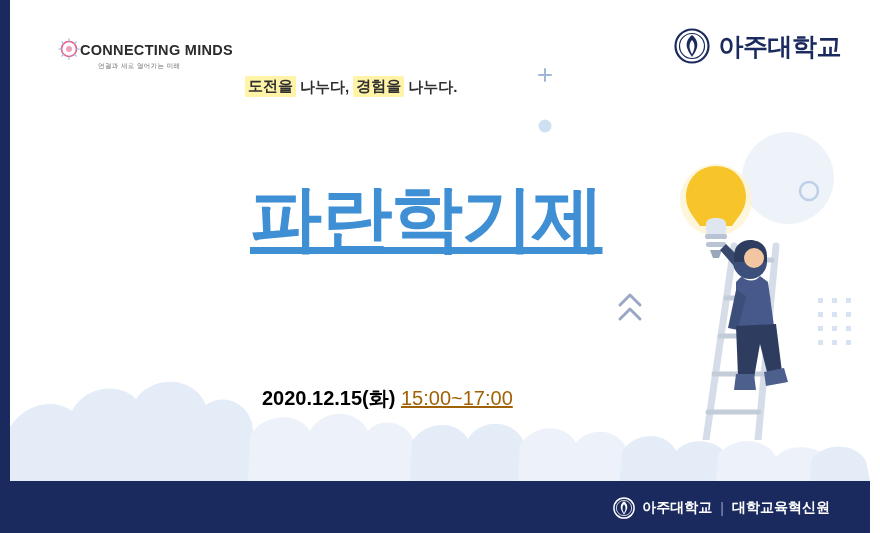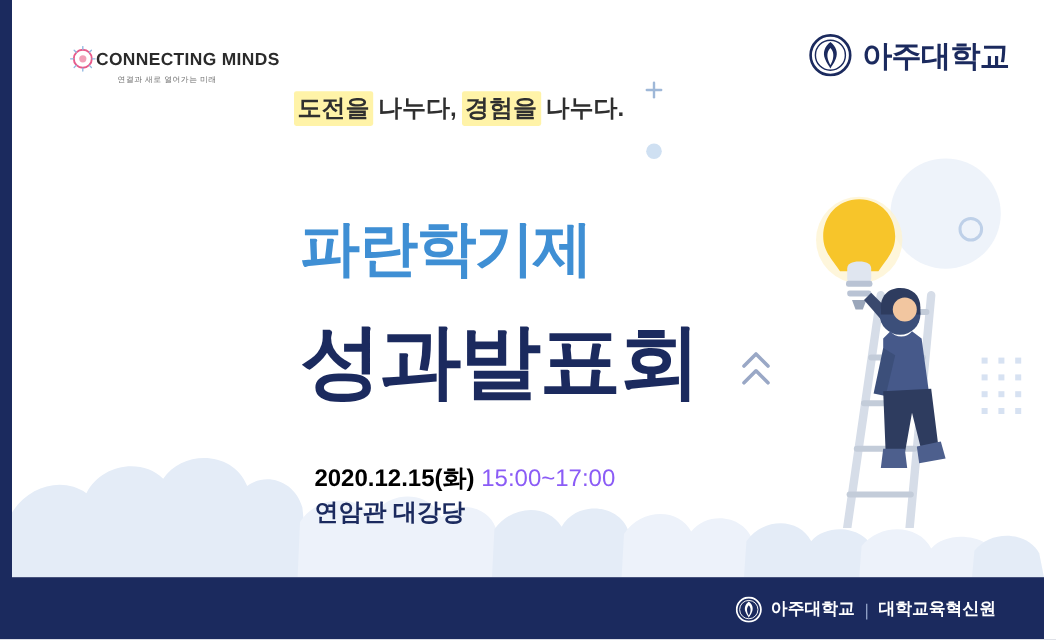--- a/index.html
+++ b/index.html
@@ -109,23 +109,23 @@
     letter-spacing: -0.5px;
     white-space: nowrap;
   }
 
   
   .tagline {
     position: absolute;
     left: 235px;
     top: 76px;
     display: flex;
-    align-items: center;
+    align-items: flex-end;
     gap: 4px;
-    font-size: 20px;
+    font-size: 15px;
     font-weight: bold;
     color: #2f2f2f;
     white-space: nowrap;
   }
   .tagline .hl {
     background: #fff3a8;
     padding: 1px 3px;
     border-radius: 2px;
   }
 
@@ -137,26 +137,27 @@
     font-size: 35px;
     font-weight: bold;
     color: #1b2a5e;
     letter-spacing: -1px;
     white-space: nowrap;
   }
   .title-main1 {
     position: absolute;
     left: 240px;
     top: 182px;
-    font-size: 50px;
+    font-size: 72px;
     font-weight: bold;
     color: #3f8fd4;
     letter-spacing: -1.5px;
     white-space: nowrap;
     line-height: 1;
+    text-decoration: underline;
   }
   .title-main2 {
     position: absolute;
     left: 240px;
     top: 267px;
     font-size: 68px;
     font-weight: bold;
     color: #1b2a5e;
     letter-spacing: -1.5px;
     white-space: nowrap;
@@ -168,22 +169,23 @@
     left: 252px;
     top: 385px;
     font-size: 20px;
     white-space: nowrap;
   }
   .datetime .d {
     color: #000000;
     font-weight: bold;
   }
   .datetime .t {
-    color: #8b5cf6;
+    color: #a16207;
     font-weight: normal;
+    text-decoration: underline;
   }
   .place {
     position: absolute;
     left: 252px;
     top: 413px;
     font-size: 20px;
     font-weight: bold;
     color: #1b2a5e;
     white-space: nowrap;
   }
@@ -289,32 +291,30 @@
     </div>
 
     <div class="tagline">
       <span class="hl">도전을</span>
       <span>나누다,</span>
       <span class="hl">경험을</span>
       <span>나누다.</span>
     </div>
 
     <div class="title-main1">파란학기제</div>
-    <div class="title-main2">성과발표회</div>
 
     <svg class="chev" viewBox="0 0 26 40">
       <path d="M3 17 L13 7 L23 17" fill="none" stroke="#9aa8c6" stroke-width="3" stroke-linecap="round" stroke-linejoin="round"></path>
       <path d="M3 31 L13 21 L23 31" fill="none" stroke="#9aa8c6" stroke-width="3" stroke-linecap="round" stroke-linejoin="round"></path>
     </svg>
 
     <div class="datetime">
       <span class="d">2020.12.15(화)</span>
       <span class="t">15:00~17:00</span>
     </div>
-    <div class="place">연암관 대강당</div>
 
     <svg style="position:absolute;left:640px;top:150px;width:200px;height:290px;" viewBox="0 0 200 290">
 
       <circle cx="66" cy="50" r="36" fill="#fdf3cf" opacity="0.75"></circle>
 
       <path d="M66 16 C48 16 36 30 36 47 C36 60 45 68 50 76 L82 76 C87 68 96 60 96 47 C96 30 84 16 66 16 Z" fill="#f7c52a"></path>
       <path d="M56 74 C56 70 60 68 66 68 C72 68 76 70 76 74 L76 82 C76 86 72 88 66 88 C60 88 56 86 56 82 Z" fill="#e0e6f0"></path>
       <rect x="55" y="84" width="22" height="5" rx="2" fill="#b9c3d4"></rect>
       <rect x="56" y="92" width="20" height="5" rx="2" fill="#b9c3d4"></rect>
       <path d="M60 100 L72 100 L69 108 L63 108 Z" fill="#9aa6ba"></path>

